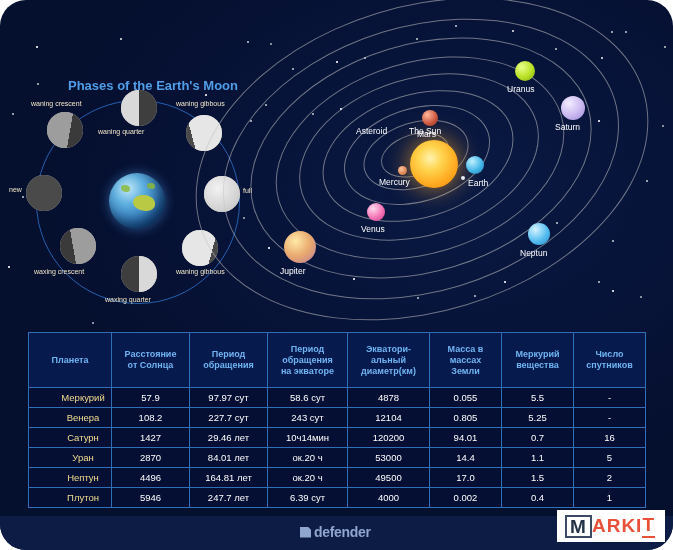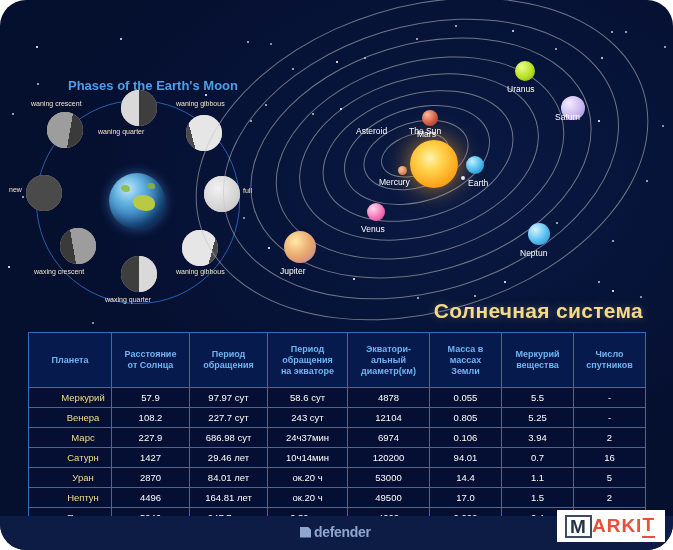--- a/index.html
+++ b/index.html
@@ -255,32 +255,31 @@
     <div class="planet" style="left:164px;top:62px;width:16px;height:16px;
          background:radial-gradient(circle at 34% 30%,#ffb79a,#c9543c 60%,#8c3324);"></div>
     <div class="p-lbl" style="left:159px;top:81px;">Mars</div>
 
     <div class="planet" style="left:26px;top:183px;width:32px;height:32px;
          background:radial-gradient(circle at 36% 32%,#ffe9a8,#e9a96e 50%,#b97a9c 100%);"></div>
     <div class="p-lbl" style="left:22px;top:218px;">Jupiter</div>
 
     <div class="planet" style="left:303px;top:48px;width:24px;height:24px;
          background:radial-gradient(circle at 34% 30%,#f3ecff,#c9b8ef 55%,#9b86d4);"></div>
-    <div class="p-lbl" style="left:297px;top:64px;">Saturn</div>
+    <div class="p-lbl" style="left:297px;top:74px;">Saturn</div>
 
     <div class="planet" style="left:257px;top:13px;width:20px;height:20px;
          background:radial-gradient(circle at 34% 30%,#e8ff8a,#b8e024 55%,#7fa414);"></div>
     <div class="p-lbl" style="left:249px;top:36px;">Uranus</div>
 
     <div class="planet" style="left:270px;top:175px;width:22px;height:22px;
          background:radial-gradient(circle at 34% 30%,#d6f3ff,#55bdf0 55%,#2a86c4);"></div>
     <div class="p-lbl" style="left:262px;top:200px;">Neptun</div>
   </div>
 
-  <div id="solar-title">Солнечная система</div>
 
   <div id="table-wrap">
     <table>
       <colgroup>
         <col class="c0">
           <col class="c1">
           <col class="c2">
           <col class="c3">
         <col class="c4">
           <col class="c5">
@@ -340,30 +339,20 @@
             <td class="planet-name">Венера</td>
             <td>108.2</td>
             <td>227.7 сут</td>
             <td>243 сут</td>
             <td>12104</td>
             <td>0.805</td>
             <td>5.25</td>
             <td>-</td>
           </tr>
           <tr>
-            <td class="planet-name">Марс</td>
-            <td>227.9</td>
-            <td>686.98 сут</td>
-            <td>24ч37мин</td>
-            <td>6974</td>
-            <td>0.106</td>
-            <td>3.94</td>
-            <td>2</td>
-          </tr>
-          <tr>
             <td class="planet-name">Сатурн</td>
             <td>1427</td>
             <td>29.46 лет</td>
             <td>10ч14мин</td>
             <td>120200</td>
             <td>94.01</td>
             <td>0.7</td>
             <td>16</td>
           </tr>
           <tr>

